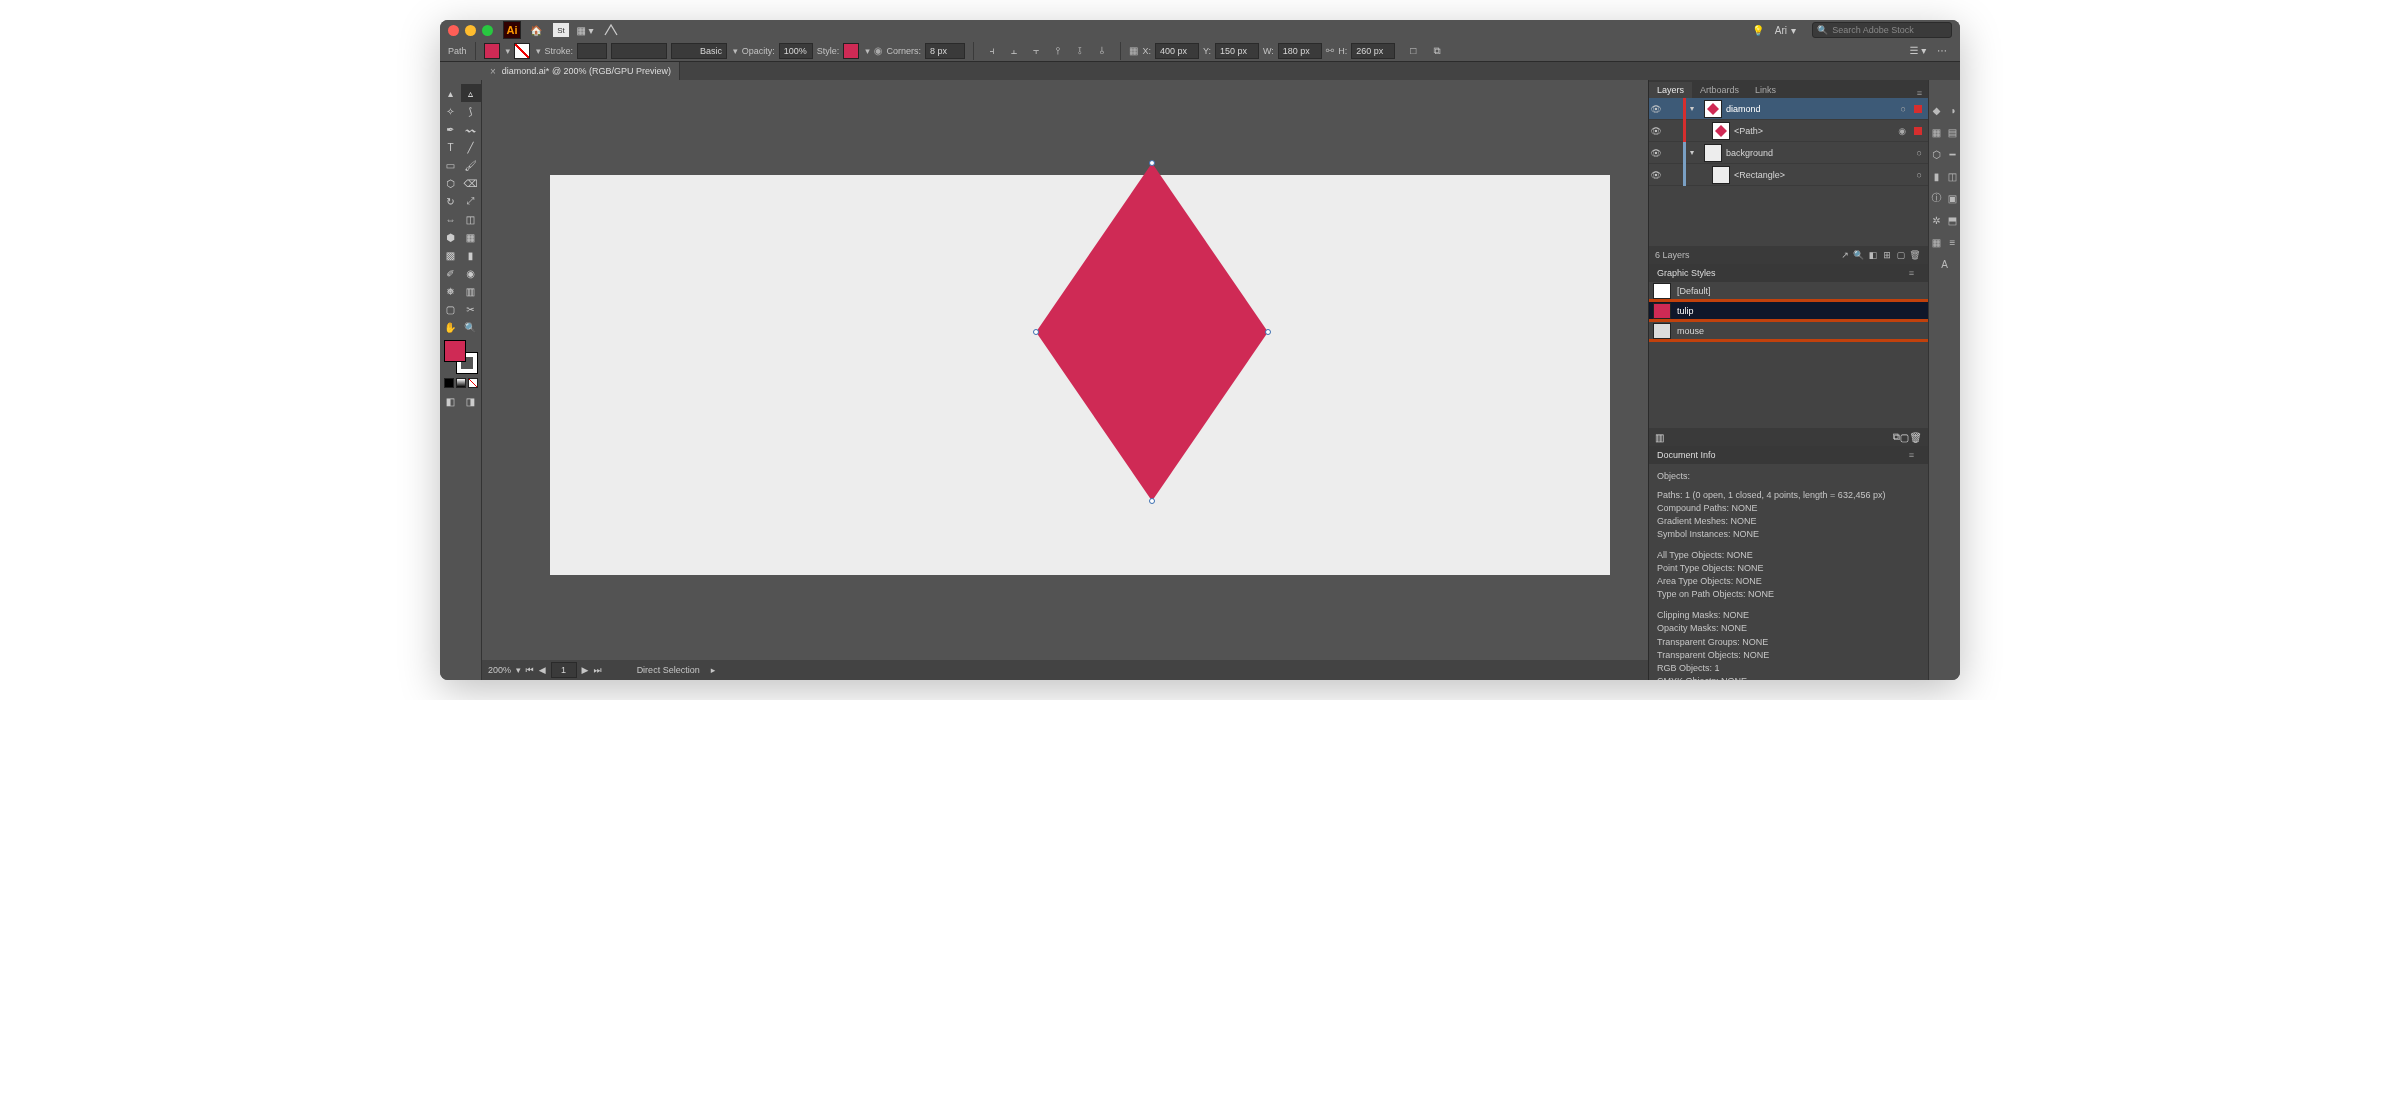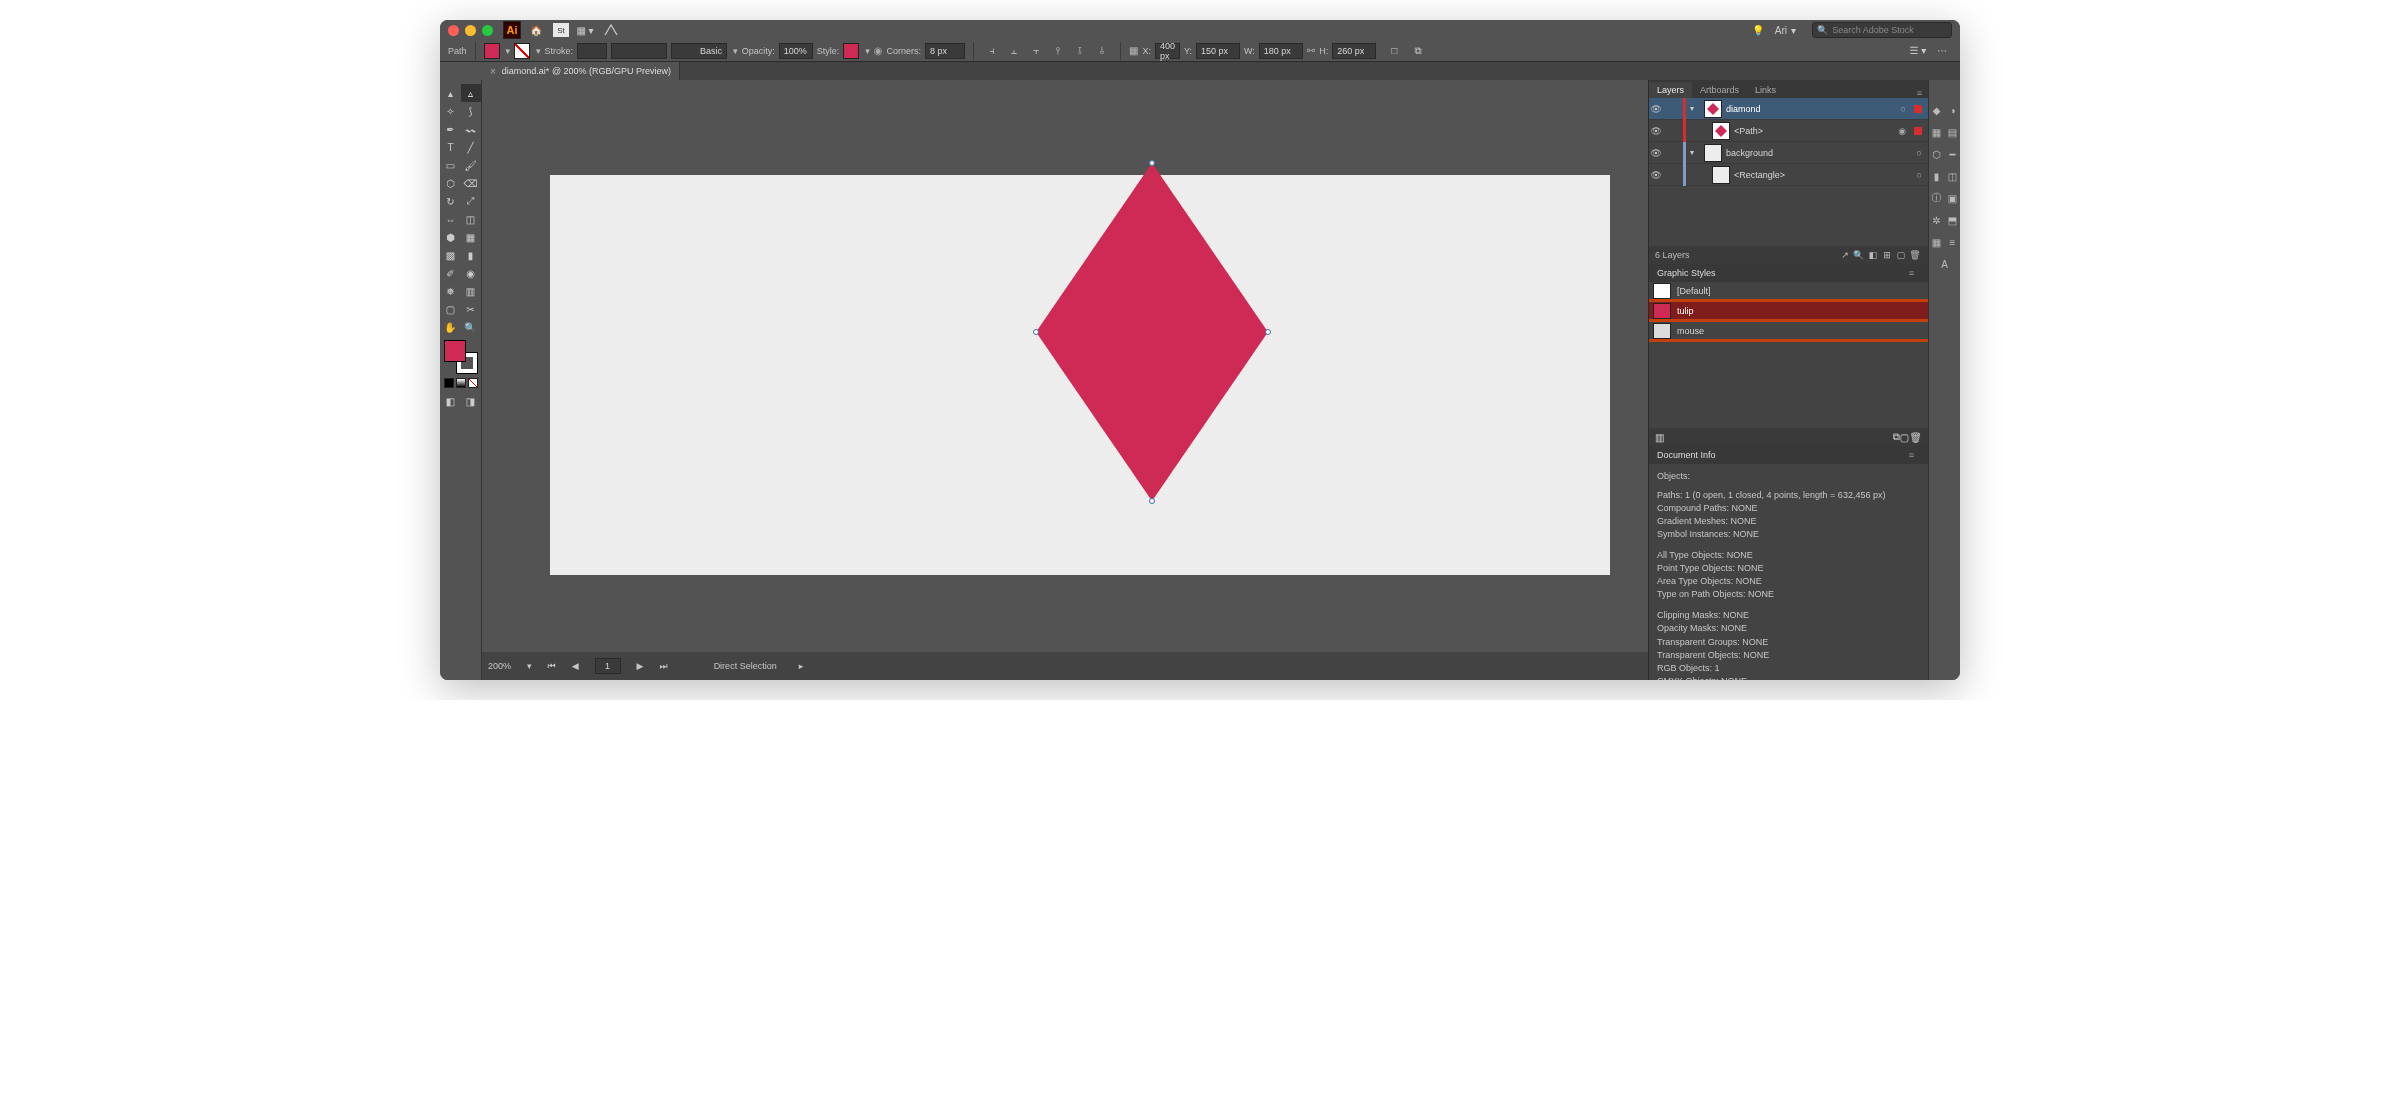--- a/index.html
+++ b/index.html
@@ -28,34 +28,34 @@
   .fillstroke { width:34px;height:34px;position:relative;margin-top:4px;}
   .fs-fill { position:absolute;left:0;top:0;width:22px;height:22px;background:#cf2a55;border:1px solid #000;}
   .fs-stroke { position:absolute;right:0;bottom:0;width:22px;height:22px;background:#fff;border:1px solid #000;}
   .fs-stroke::after{content:"";position:absolute;inset:4px;background:#535353;}
   .miniswatches { display:flex;gap:2px;margin-top:4px;}
   .ms { width:10px;height:10px;border:1px solid #222;}
   .canvaswrap { flex:1; background:#535353; display:flex;flex-direction:column;min-width:0;}
   .canvasarea { flex:1; background:#535353; position:relative; overflow:hidden;}
   .artboard { position:absolute; left:68px; top:95px; width:1060px; height:400px; background:#ededed; }
   .diamond { position:absolute; left:480px; top:-18px; width:244px; height:350px; }
-  .status { height:28px; background:#434343; display:flex;align-items:center;padding:0 6px;font-size:9px;color:#c6c6c6;gap:16px;}
+  .status { height:20px; background:#434343; display:flex;align-items:center;padding:0 6px;font-size:9px;color:#c6c6c6;gap:5px;}
   .panels { width:280px; background:#434343; display:flex;flex-direction:column;border-left:1px solid #2a2a2a;}
   .tabs { height:18px;background:#383838;display:flex;align-items:flex-end;font-size:9px;color:#aaa;}
   .tab { padding:3px 8px; }
   .tab.act { background:#434343;color:#e6e6e6;}
   .layer-row { height:22px;display:flex;align-items:center;border-bottom:1px solid #3a3a3a;padding-right:6px;gap:4px;font-size:9px;}
   .layer-row.sel { background:#3d5a77;color:#fff;}
   .eye { width:14px;text-align:center;color:#ccc;}
   .chev { width:10px;color:#ccc;font-size:8px;}
   .thumb { width:18px;height:18px;background:#fff;border:1px solid #222;display:flex;align-items:center;justify-content:center;}
   .lock { color:#aaa;font-size:9px;}
   .layerfoot { height:18px;background:#3a3a3a;display:flex;align-items:center;padding:0 6px;font-size:9px;color:#bbb;}
   .gs-row { height:20px;display:flex;align-items:center;gap:6px;padding:0 4px;font-size:9px;border-bottom:3px solid #c2410c;}
-  .gs-row.sel{background:#7f1d1d;color:#fff;}
+  .gs-row.sel{background:#0f172a;color:#fff;}
   .gs-sw{width:18px;height:16px;border:1px solid #222;}
   .dinfo { flex:1; min-height:0; overflow:auto; padding:6px 8px; font-size:9px; line-height:1.45; color:#c6c6c6; background:#434343;}
   .dinfo .blk { margin-bottom:8px;}
   .ptitle { height:18px;background:#383838;display:flex;align-items:center;font-size:9px;padding:0 8px;color:#ddd;}
   .rstrip { width:32px; background:#535353; display:flex;flex-direction:column;align-items:center;padding-top:24px;gap:10px;border-left:1px solid #333;}
   .strow{display:flex;gap:4px;}
   .stbtn{width:12px;height:12px;color:#bbb;display:flex;align-items:center;justify-content:center;}
   .headerright{display:flex;align-items:center;gap:10px;color:#ccc;font-size:10px;}
   .userdd{display:flex;align-items:center;gap:4px;}
   svg { display:block; }
@@ -129,21 +129,21 @@
       <span class="iconbtn">⫠</span>
       <span class="iconbtn">⫟</span>
       <span class="iconbtn">⫯</span>
       <span class="iconbtn">⫱</span>
       <span class="iconbtn">⫰</span>
     </div>
     <div class="vsep"></div>
     <div class="cbgroup">
       <span>▦</span>
       <span class="label">X:</span>
-      <div class="field" style="width:25px">400 px</div>
+      <div class="field" style="width:44px">400 px</div>
       <span class="label">Y:</span>
       <div class="field" style="width:44px">150 px</div>
       <span class="label">W:</span>
       <div class="field" style="width:44px">180 px</div>
       <span style="color:#aaa">⚯</span>
       <span class="label">H:</span>
       <div class="field" style="width:44px">260 px</div>
     </div>
     <div class="cbgroup" style="margin-left:4px">
       <span class="iconbtn">□</span>

